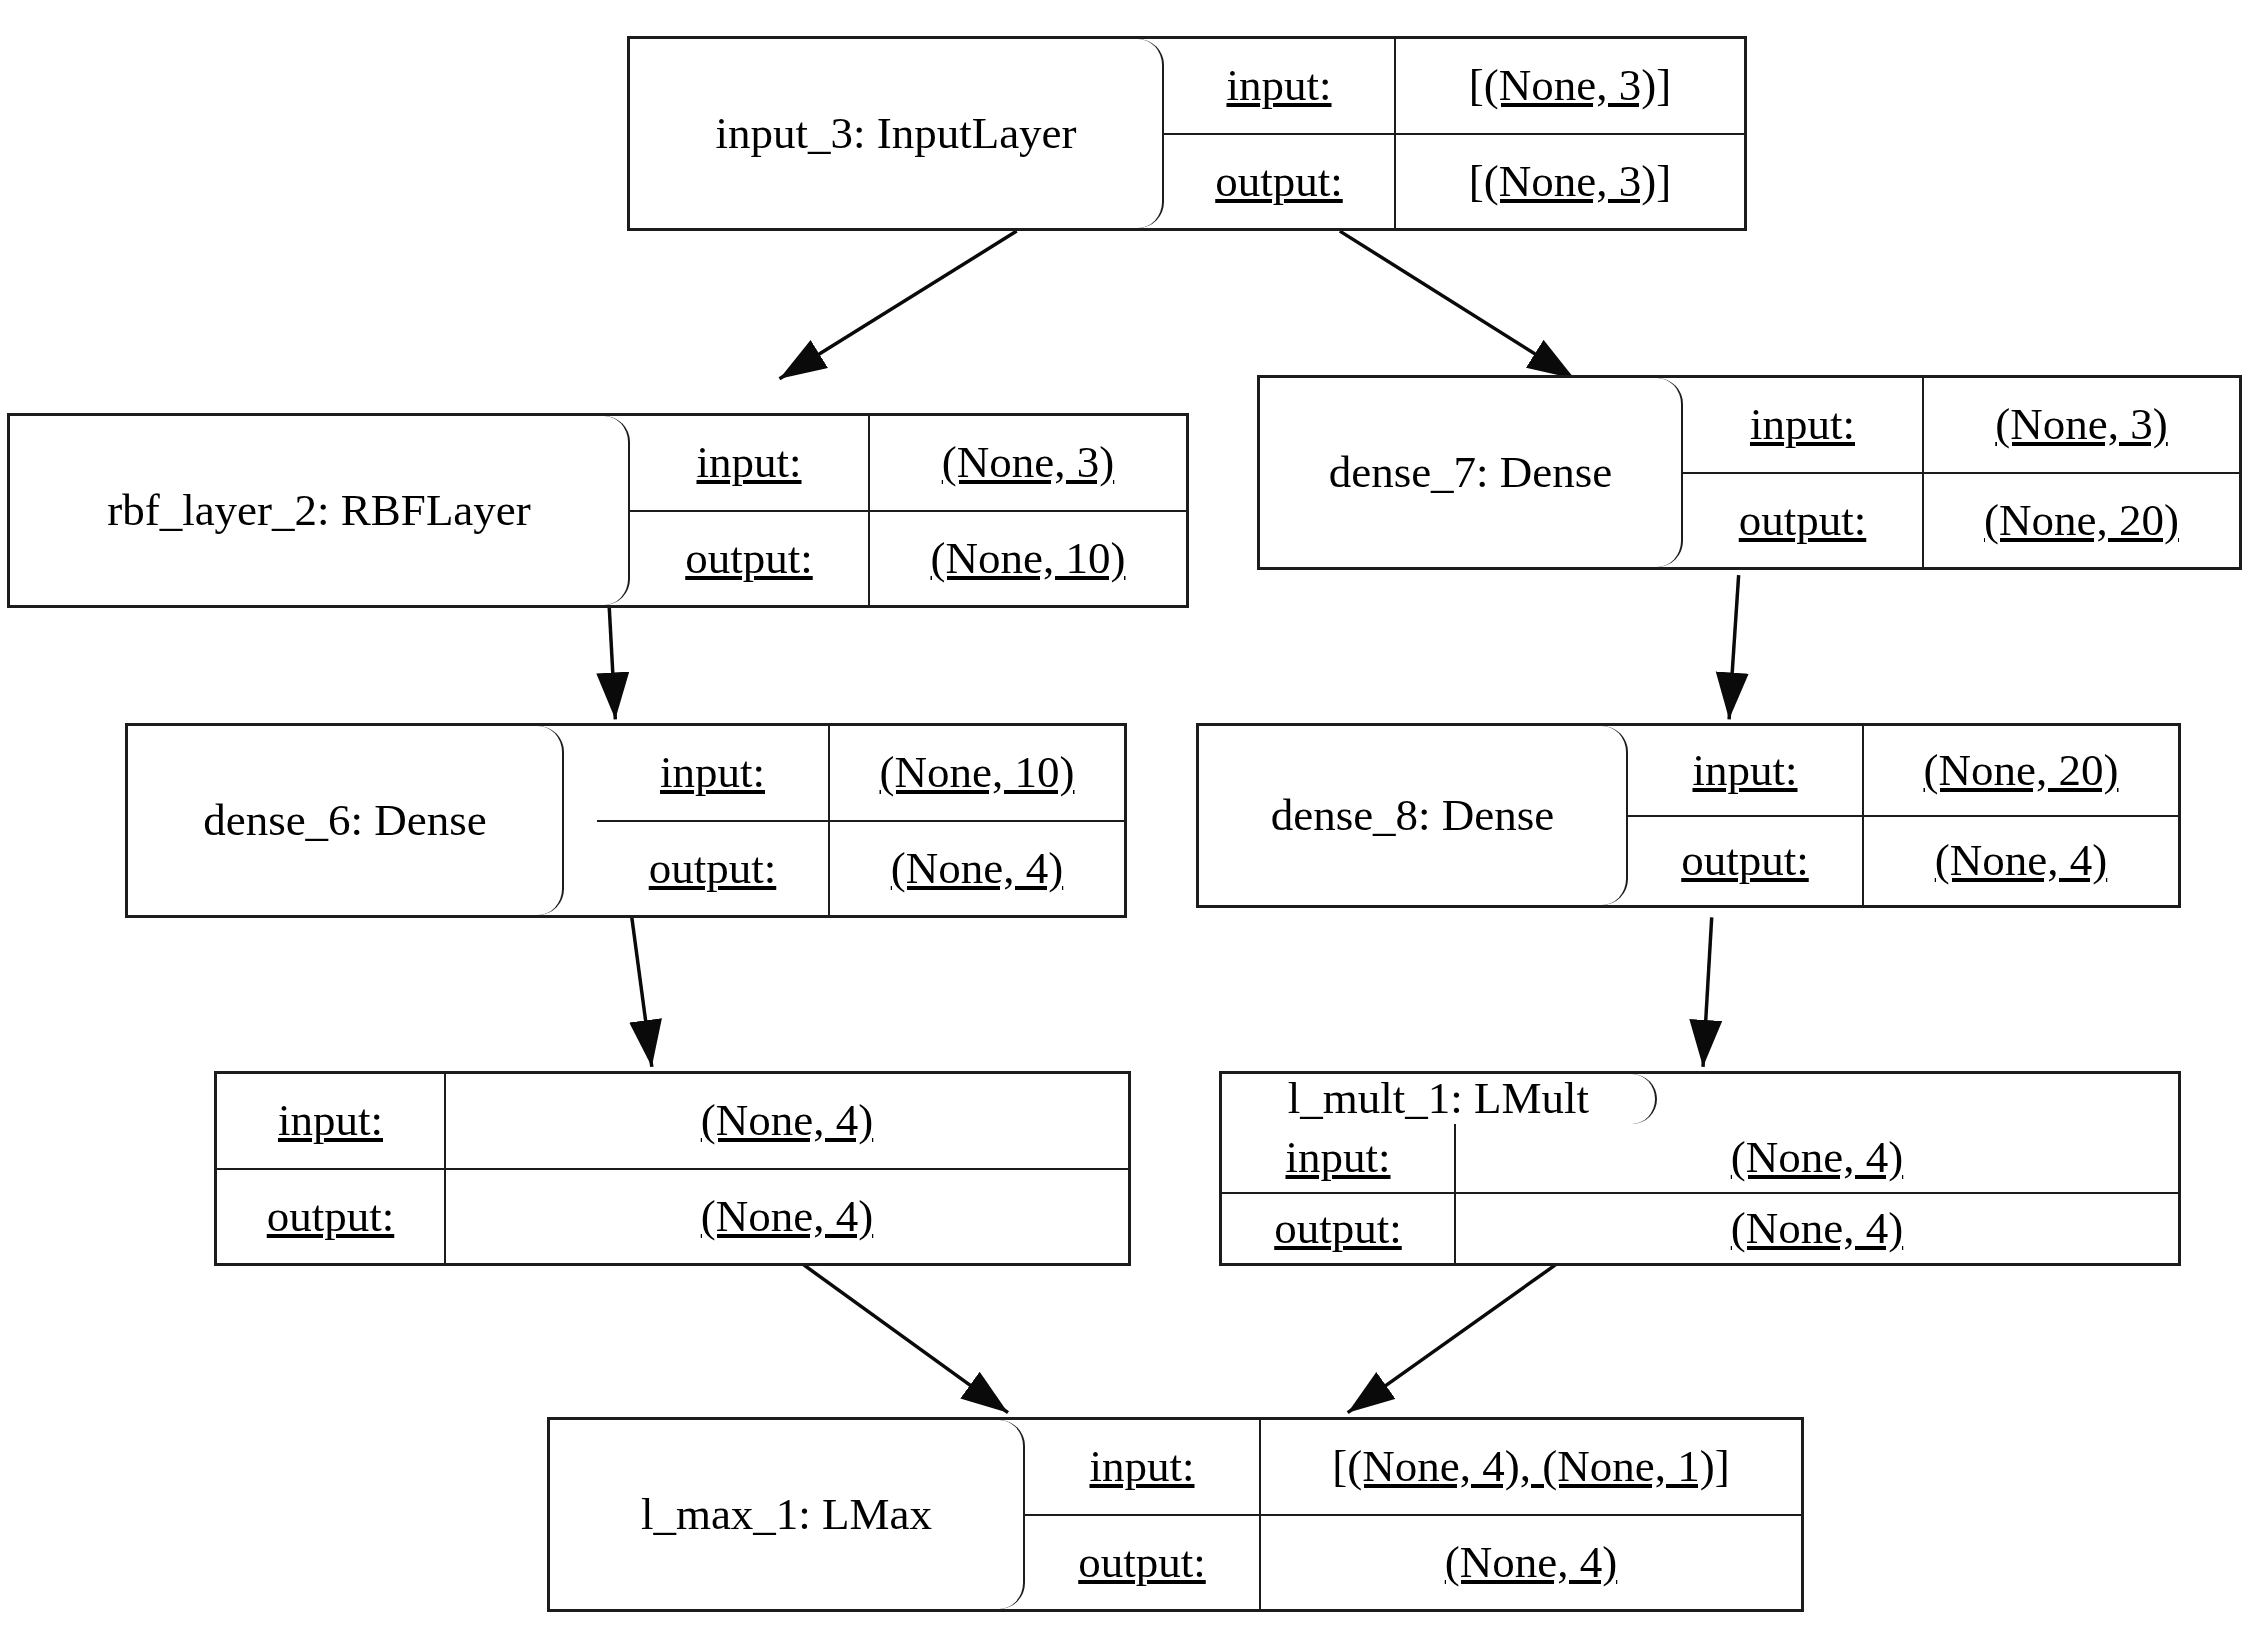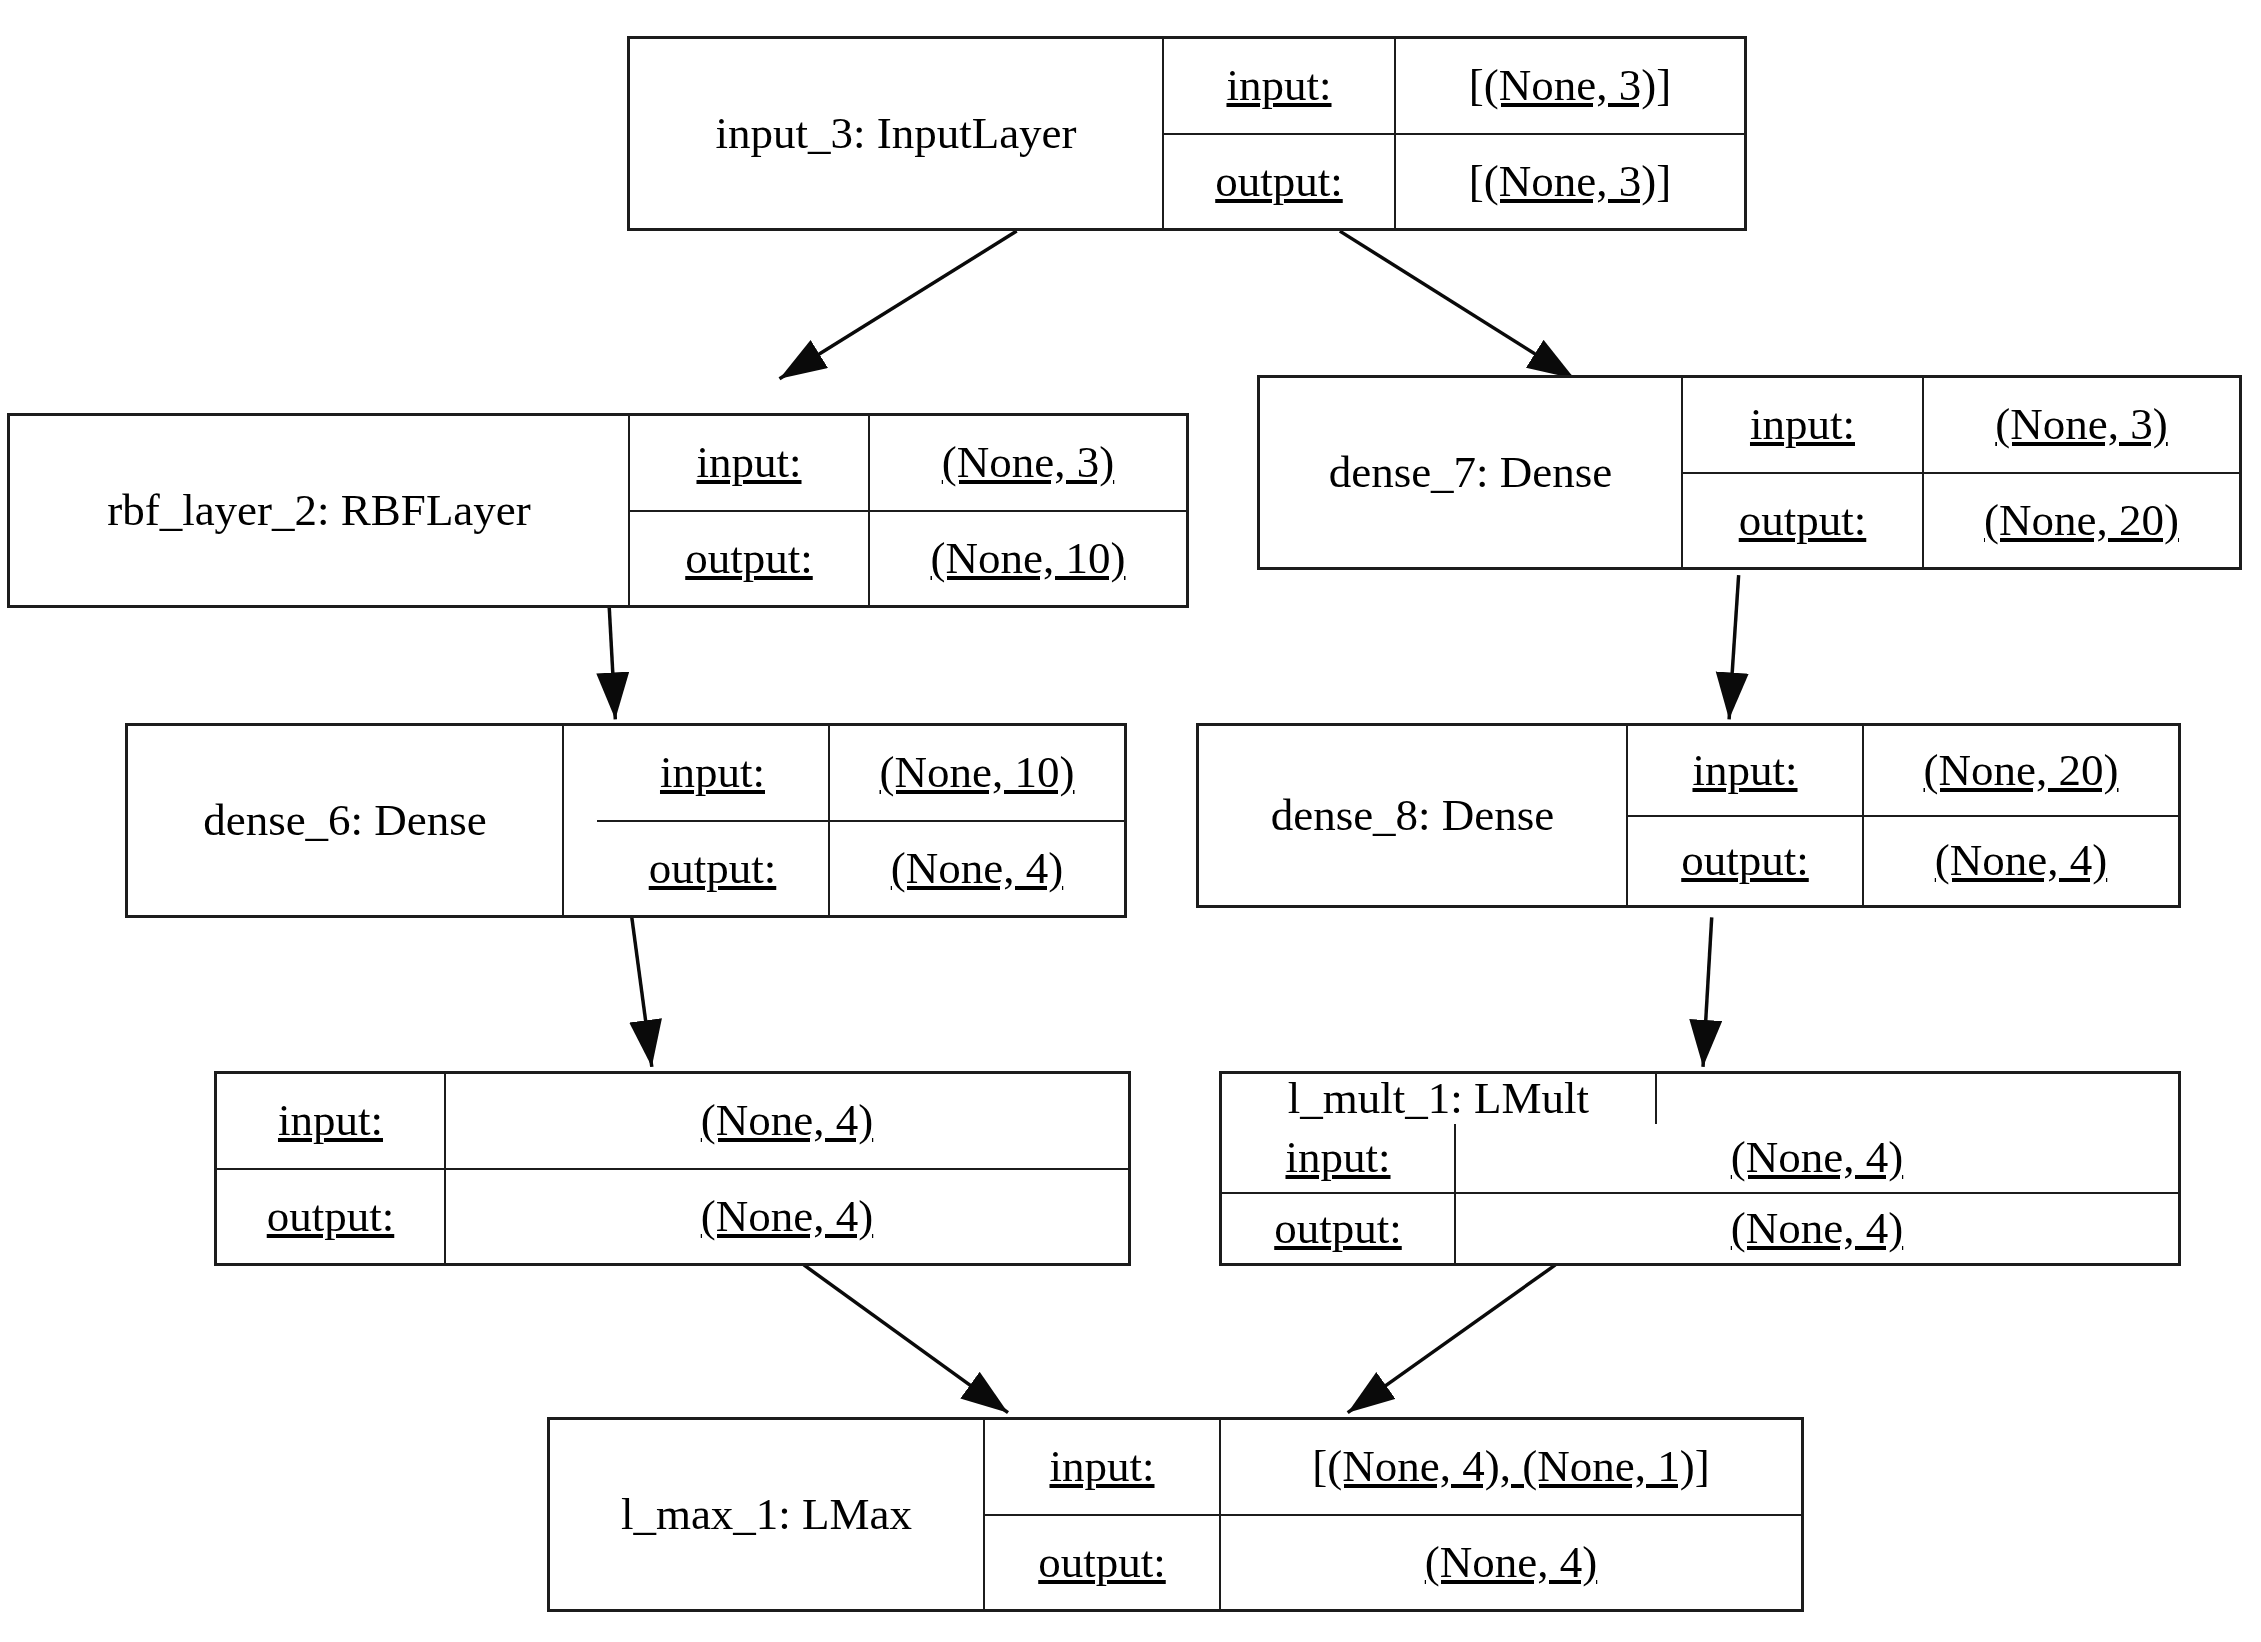--- a/index.html
+++ b/index.html
@@ -34,20 +34,21 @@
     line-height: 1.1;
     white-space: nowrap;
   }
   .name-cell {
     display: flex;
     align-items: center;
     justify-content: center;
     border-right: 2.6px solid var(--border);
     box-sizing: border-box;
     flex: 0 0 auto;
+    border-radius: 26px;
   }
   .io {
     flex: 1 1 auto;
     display: flex;
     flex-direction: column;
     min-width: 0;
     text-decoration: underline;
   }
   .io-row { flex: 1 1 50%; display: flex; min-height: 0; }
   .io-row.first { border-bottom: 2.6px solid var(--border); }
@@ -181,21 +182,21 @@
         <div class="io-value">(None, 4)</div>
       </div>
       <div class="io-row">
         <div class="io-label" style="width:234px">output:</div>
         <div class="io-value">(None, 4)</div>
       </div>
     </div>
   </div>
 
   <div class="node" style="left:547px; top:1417px; width:1257px; height:195px;">
-    <div class="name-cell" style="width:435px">l_max_1: LMax</div>
+    <div class="name-cell" style="width:475px">l_max_1: LMax</div>
     <div class="io">
       <div class="io-row first">
         <div class="io-label" style="width:236px">input:</div>
         <div class="io-value">[(None, 4), (None, 1)]</div>
       </div>
       <div class="io-row">
         <div class="io-label" style="width:236px">output:</div>
         <div class="io-value">(None, 4)</div>
       </div>
     </div>

